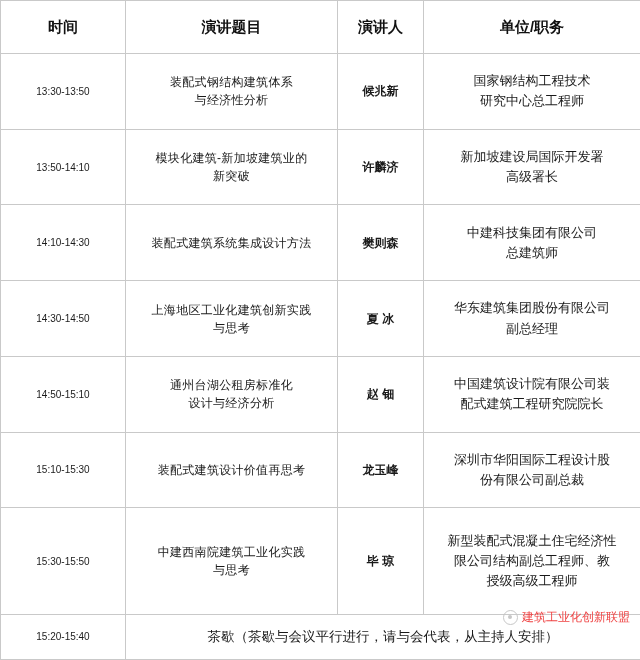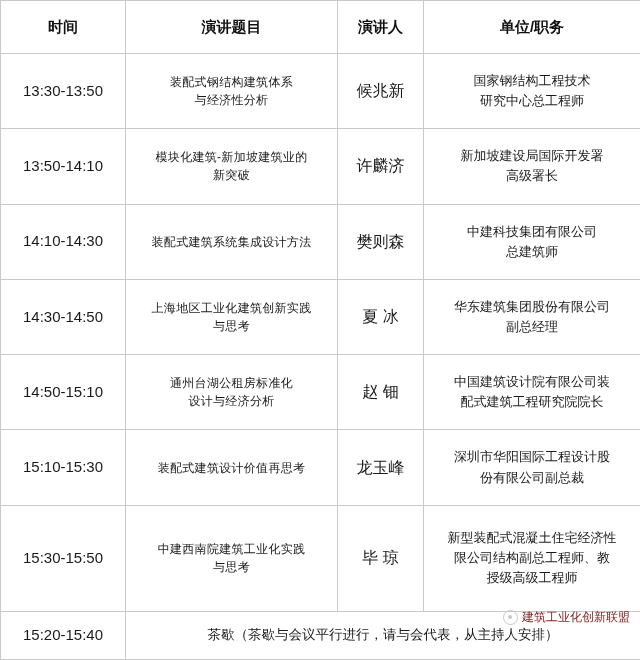--- a/index.html
+++ b/index.html
@@ -33,49 +33,50 @@
     font-weight: bold;
     height: 44px;
     color: #111;
     margin-top: 44px;
   }
   tbody td {
     font-size: 13.5px;
     color: #1a1a1a;
   }
   td.time-cell {
-    font-size: 15px;
+    font-size: 10px;
     white-space: nowrap;
   }
   td.topic-cell {
     font-size: 12px;
     letter-spacing: 0.3px;
   }
   td.speaker-cell {
-    font-size: 16px;
+    font-size: 12px;
     white-space: nowrap;
+    font-weight: bold;
   }
   td.org-cell {
     font-size: 13px;
     line-height: 1.55;
   }
   td.break-cell {
     font-size: 13.5px;
   }
   col.c-time { width: 125px; }
   col.c-topic { width: 212px; }
   col.c-speaker { width: 86px; }
   col.c-org { width: 217px; }
 
   .watermark {
     position: absolute;
     right: 10px;
     bottom: 34px;
     font-size: 12px;
-    color: #7f1d1d;
+    color: #ef4444;
     display: flex;
     align-items: center;
     gap: 4px;
     pointer-events: none;
     white-space: nowrap;
   }
   .watermark .wm-logo {
     display: inline-block;
     width: 13px;
     height: 13px;

